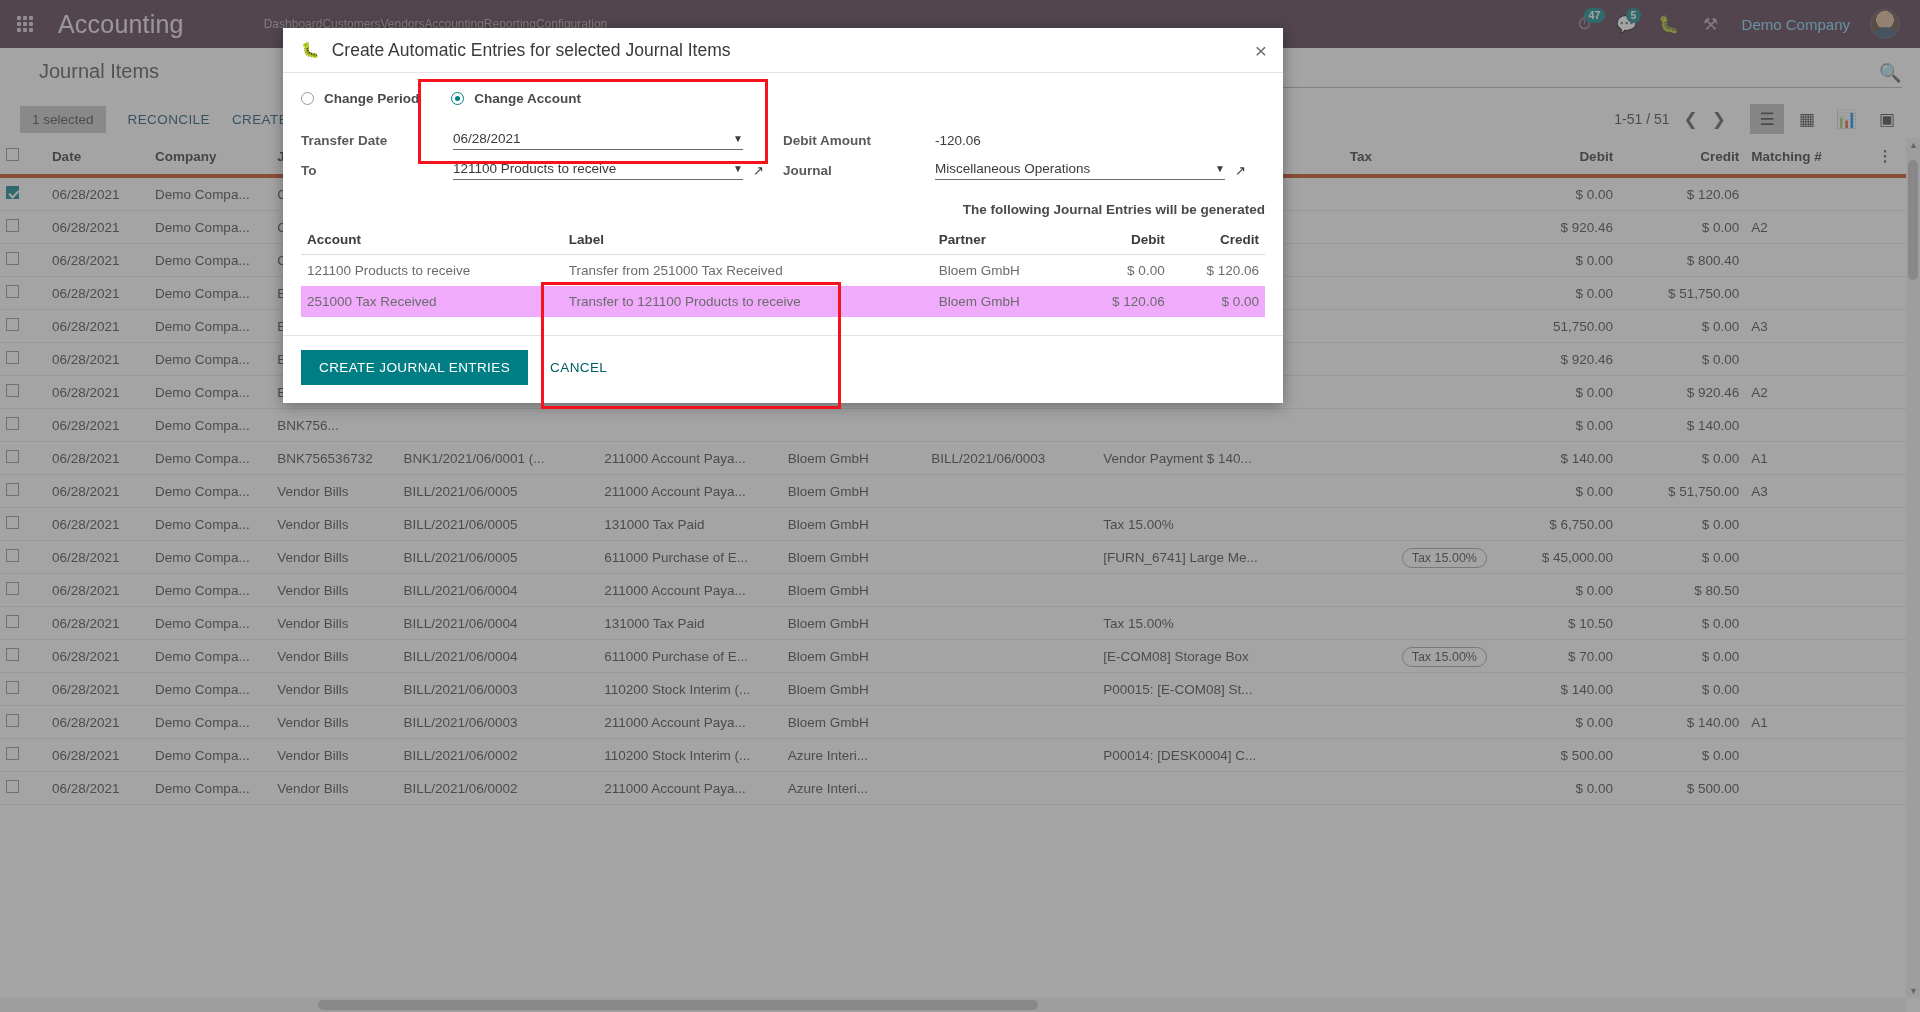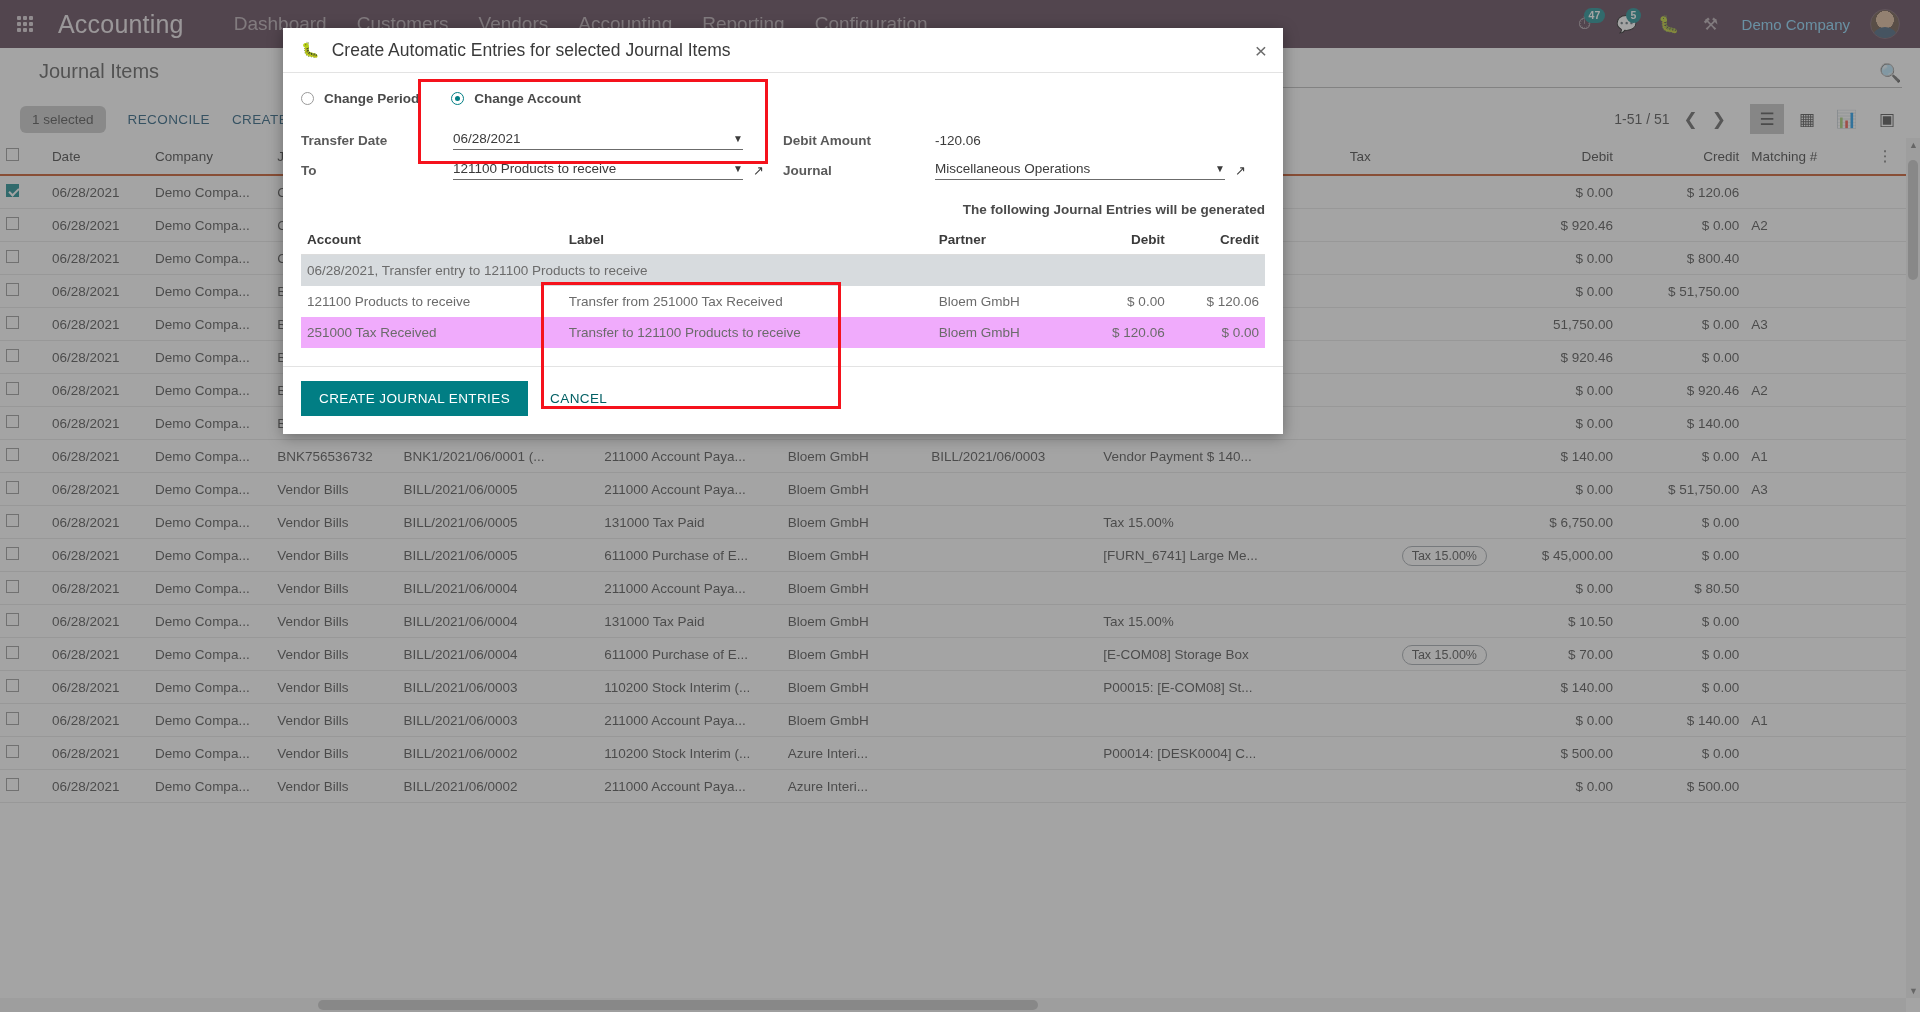--- a/index.html
+++ b/index.html
@@ -16,54 +16,54 @@
   .topbar {
     position: absolute; top: 0; left: 0; right: 0; height: 48px;
     background: #4b2e42; display: flex; align-items: center;
     color: #c7bcc3;
   }
   .apps-grid { width: 16px; height: 16px; display: grid;
     grid-template-columns: repeat(3,1fr); grid-template-rows: repeat(3,1fr);
     gap: 2px; margin-left: 17px; }
   .apps-grid i { background: #d5cbd1; display: block; border-radius: 1px; }
   .brand { font-size: 25px; color: #e9e2e6; margin-left: 25px; font-weight: 400; letter-spacing: .2px;}
-  .menu { display: flex; gap: 30px; margin-left: 50px; font-size: 19px; color: #b2a4ac; }
+  .menu { display: flex; margin-left: 80px; font-size: 12px; color: #b2a4ac; }
   .menu span { cursor: pointer; }
   .topbar-right { margin-left: auto; display: flex; align-items: center; gap: 20px; padding-right: 20px;}
   .tb-ico { position: relative; width: 22px; height: 22px; display:flex; align-items:center; justify-content:center; color:#b2a4ac; font-size:17px;}
   .badge { position: absolute; top: -5px; left: 10px; background: #017e84;
     color: #fff; font-size: 10.5px; font-weight: 700; border-radius: 9px;
     padding: 1px 5px; line-height: 13px; }
   .company { font-size: 15px; color: #7dd3fc; }
   .avatar { width: 30px; height: 30px; border-radius: 50%;
     background: radial-gradient(circle at 50% 35%, #d9b18e 0 38%, #5a4232 39% 100%);
     border: 1px solid #6a4f5f; overflow:hidden; position:relative;}
   .avatar::after{content:"";position:absolute;left:50%;top:60%;width:24px;height:20px;transform:translateX(-50%);border-radius:50% 50% 0 0;background:#2f4f6b;}
 
   .page-head { position: absolute; top: 48px; left: 0; right: 0; height: 52px; }
   .page-title { position:absolute; left: 20px; top: 12px; font-size: 20px; color: #4b4b4b; margin-left: 19px; }
   .search-wrap { position:absolute; right: 18px; top: 14px; width: 620px;
      border-bottom: 1px solid #b3b3b3; height: 26px; display:flex; justify-content:flex-end;}
   .search-ico { color:#555; font-size:18px; }
 
   .ctrl-bar { position:absolute; top:100px; left:0; right:0; height:38px; display:flex; align-items:center; }
   .selected-pill { margin-left: 20px; background: #c3c3c3; color: #3a3a3a;
-     font-size: 13.5px; padding: 6px 12px; border-radius: 6px; }
+     font-size: 13.5px; padding: 6px 12px; }
   .ctrl-btn { color: #0c4a6e; font-size: 13.5px; letter-spacing: .4px; margin-left: 22px; cursor:pointer;}
   .pager { margin-left:auto; display:flex; align-items:center; gap: 14px; padding-right: 16px; }
   .pager-label { font-size: 14px; color: #3b3b3b; }
   .chev { font-size: 17px; color: #555; cursor:pointer; }
   .view-btns { display:flex; align-items:center; gap: 6px; margin-left: 10px; }
   .view-btn { width: 34px; height: 30px; display:flex; align-items:center; justify-content:center;
      font-size: 17px; color: #3a3a3a; cursor: pointer; }
   .view-btn.active { background: #bdbdbd; }
 
   table.grid { position:absolute; top: 138px; left: 0; width: 1906px; border-collapse: collapse; }
-  table.grid th { font-size: 13.5px; color: #2e2e2e; text-align:left; font-weight:400;
-      padding: 9px 6px; border-bottom: 2px solid #c2410c;}
+  table.grid th { font-size: 13.5px; color: #2e2e2e; text-align:left; font-weight:700;
+      padding: 9px 6px; border-bottom: 4px solid #c2410c;}
   table.grid td { font-size: 13.5px; color: #3b3b3b; padding: 8px 6px;
       border-bottom: 1px solid #e4e4e4; white-space: nowrap; overflow:hidden;}
   table.grid td.num, table.grid th.num { text-align: right; }
   .cb { width: 13px; height: 13px; border: 1px solid #8f8f8f; display:inline-block; background:#fff;}
   .cb.on { background: #017e84; border-color:#017e84; position:relative;}
   .cb.on::after{content:"";position:absolute;left:3.5px;top:0.5px;width:4px;height:8px;border:solid #fff;border-width:0 2px 2px 0;transform:rotate(45deg);}
   .tag { border: 1px solid #9aa0a6; border-radius: 11px; padding: 2px 9px; font-size: 12.5px; color:#3b3b3b;}
   .dots { color:#555; font-size: 15px;}
 
   
@@ -598,23 +598,20 @@
       <thead>
         <tr>
           <th style="width:265px">Account</th>
           <th style="width:375px">Label</th>
           <th style="width:145px">Partner</th>
           <th class="num" style="width:95px">Debit</th>
           <th class="num" style="width:95px">Credit</th>
         </tr>
       </thead>
       <tbody id="je-body">
-          <tr class="r-head">
-            <td colspan="5">06/28/2021, Transfer entry to 121100 Products to receive</td>
-          </tr>
           <tr>
             <td>121100 Products to receive</td>
             <td>Transfer from 251000 Tax Received</td>
             <td>Bloem GmbH</td>
             <td class="num">$ 0.00</td>
             <td class="num">$ 120.06</td>
           </tr>
           <tr class="r-alt">
             <td>251000 Tax Received</td>
             <td>Transfer to 121100 Products to receive</td>

